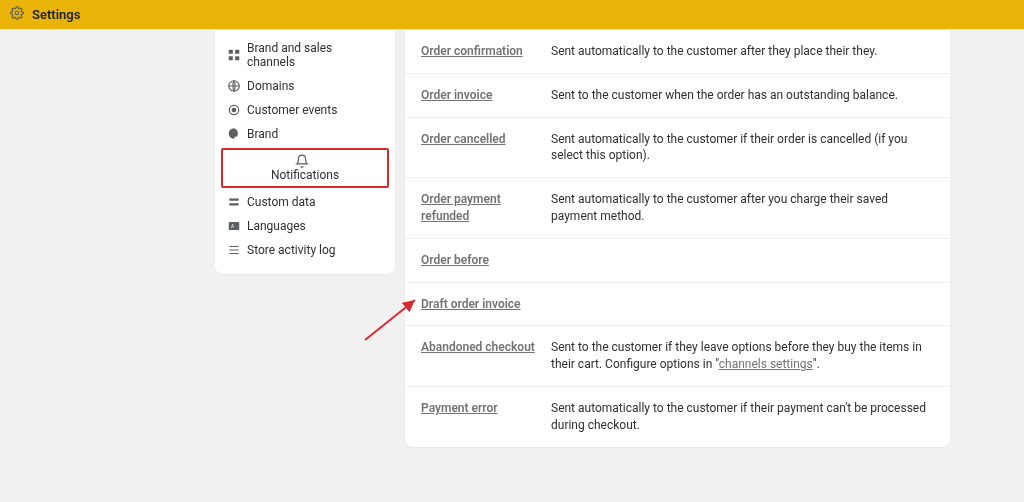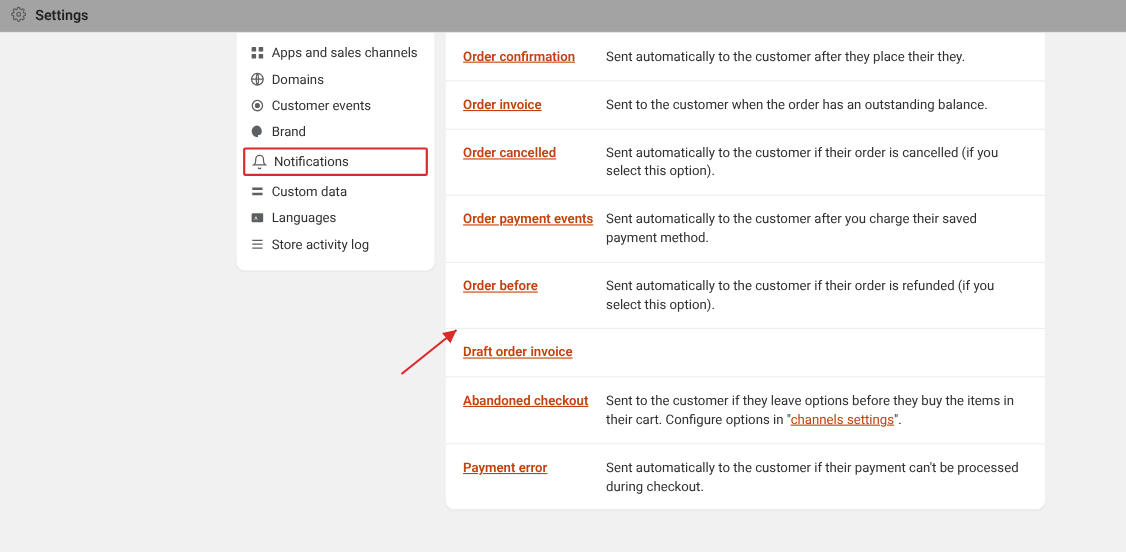--- a/index.html
+++ b/index.html
@@ -6,21 +6,21 @@
   body {
     font-family: -apple-system, BlinkMacSystemFont, "Segoe UI", Roboto, Helvetica, Arial, sans-serif;
     background: #f1f1f1;
     color: #202223;
     font-size: 13px;
     width: 1024px;
     height: 502px;
     overflow: hidden;
   }
   .topbar {
-    background: #a3a3a3;
+    background: #eab308;
     height: 30px;
     display: flex;
     align-items: center;
     padding-left: 10px;
     border-bottom: 1px solid #e5e5e5;
   }
   .topbar .gear { margin-right: 8px; color:#5c5f62; }
   .topbar .title { font-weight: 600; }
   .container {
     position: relative;
@@ -49,20 +49,21 @@
     color: #5c5f62;
     display:flex;
     align-items:center;
   }
   .side-item .label { }
   .side-item.highlight {
     border: 2px solid #d82c2c;
     border-radius: 2px;
     margin: 2px 6px;
     padding: 4px 6px;
+    flex-direction: column;
   }
   .main-card {
     position: absolute;
     left: 405px;
     top: 0;
     width: 545px;
     background: #fff;
     border-radius: 0 0 8px 8px;
     padding: 0;
     box-shadow: 0 1px 2px rgba(0,0,0,0.04);
@@ -73,21 +74,21 @@
     border-bottom: 1px solid #ededed;
     font-size: 12px;
     line-height: 1.4;
   }
   .row:last-child { border-bottom: none; }
   .row .link-cell {
     width: 130px;
     flex-shrink: 0;
   }
   .row .link-cell a, .desc a {
-    color: #c2410c;
+    color: #737373;
     text-decoration: underline;
     font-weight: 600;
   }
   .desc a { font-weight: 400; }
   .row .desc {
     flex: 1;
     color: #303030;
   }
   svg.arrow {
     position: absolute;
@@ -114,21 +115,21 @@
   <div class="sidebar-card">
     <div class="side-item">
       <span class="icon">
           <svg width="14" height="14" viewBox="0 0 24 24" fill="currentColor">
             <rect x="3" y="3" width="7" height="7" rx="1"></rect>
             <rect x="14" y="3" width="7" height="7" rx="1"></rect>
             <rect x="3" y="14" width="7" height="7" rx="1"></rect>
             <rect x="14" y="14" width="7" height="7" rx="1"></rect>
           </svg>
         </span>
-      <span class="label">Apps and sales channels</span>
+      <span class="label">Brand and sales channels</span>
     </div>
     <div class="side-item">
       <span class="icon">
           <svg width="14" height="14" viewBox="0 0 24 24" fill="none" stroke="currentColor" stroke-width="2">
             <circle cx="12" cy="12" r="9"></circle>
             <path d="M3 12h18M12 3c2.5 3 2.5 15 0 18M12 3c-2.5 3-2.5 15 0 18"></path>
           </svg>
         </span>
       <span class="label">Domains</span>
     </div>
@@ -192,26 +193,25 @@
     </div>
     <div class="row">
       <div class="link-cell"><a href="#">Order invoice</a></div>
       <div class="desc">Sent to the customer when the order has an outstanding balance.</div>
     </div>
     <div class="row">
       <div class="link-cell"><a href="#">Order cancelled</a></div>
       <div class="desc">Sent automatically to the customer if their order is cancelled (if you select this option).</div>
     </div>
     <div class="row">
-      <div class="link-cell"><a href="#">Order payment events</a></div>
+      <div class="link-cell"><a href="#">Order payment refunded</a></div>
       <div class="desc">Sent automatically to the customer after you charge their saved payment method.</div>
     </div>
     <div class="row">
       <div class="link-cell"><a href="#">Order before</a></div>
-      <div class="desc">Sent automatically to the customer if their order is refunded (if you select this option).</div>
     </div>
     <div class="row">
       <div class="link-cell"><a href="#">Draft order invoice</a></div>
     </div>
     <div class="row">
       <div class="link-cell"><a href="#">Abandoned checkout</a></div>
       <div class="desc"><span>Sent to the customer if they leave options before they buy the items in their cart. Configure options in "</span><a href="#">channels settings</a><span>".</span></div>
     </div>
     <div class="row">
       <div class="link-cell"><a href="#">Payment error</a></div>

